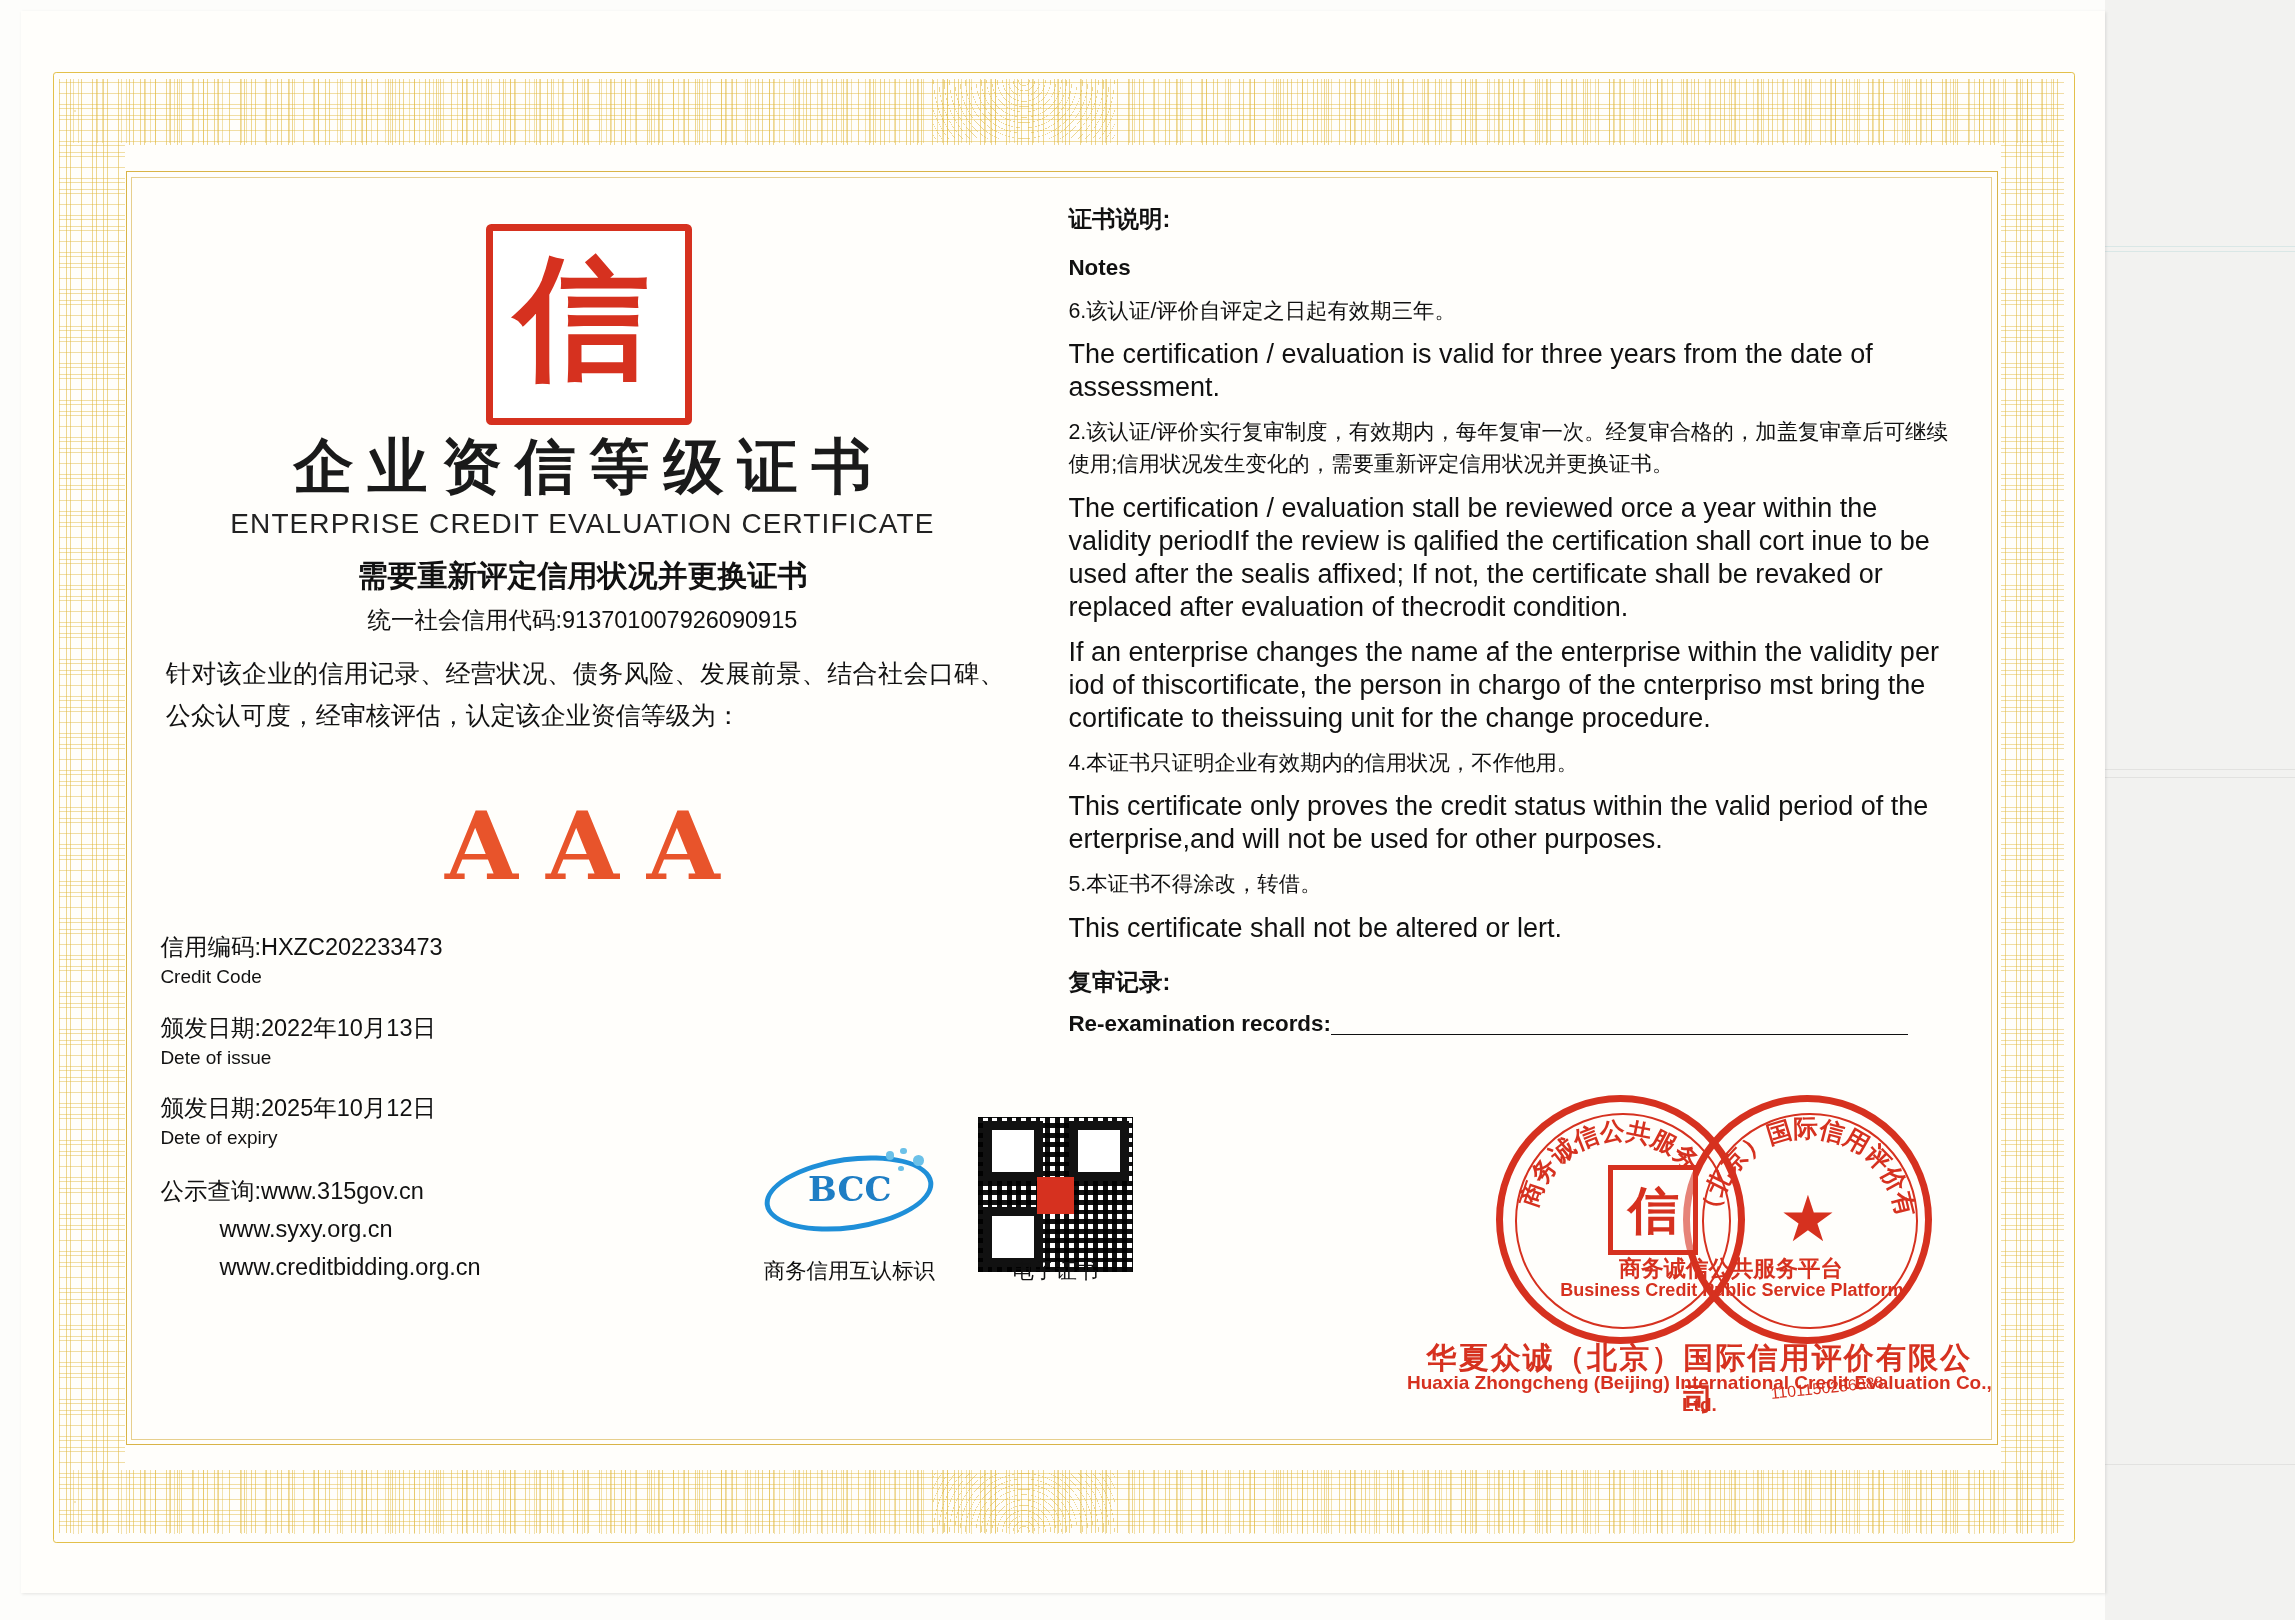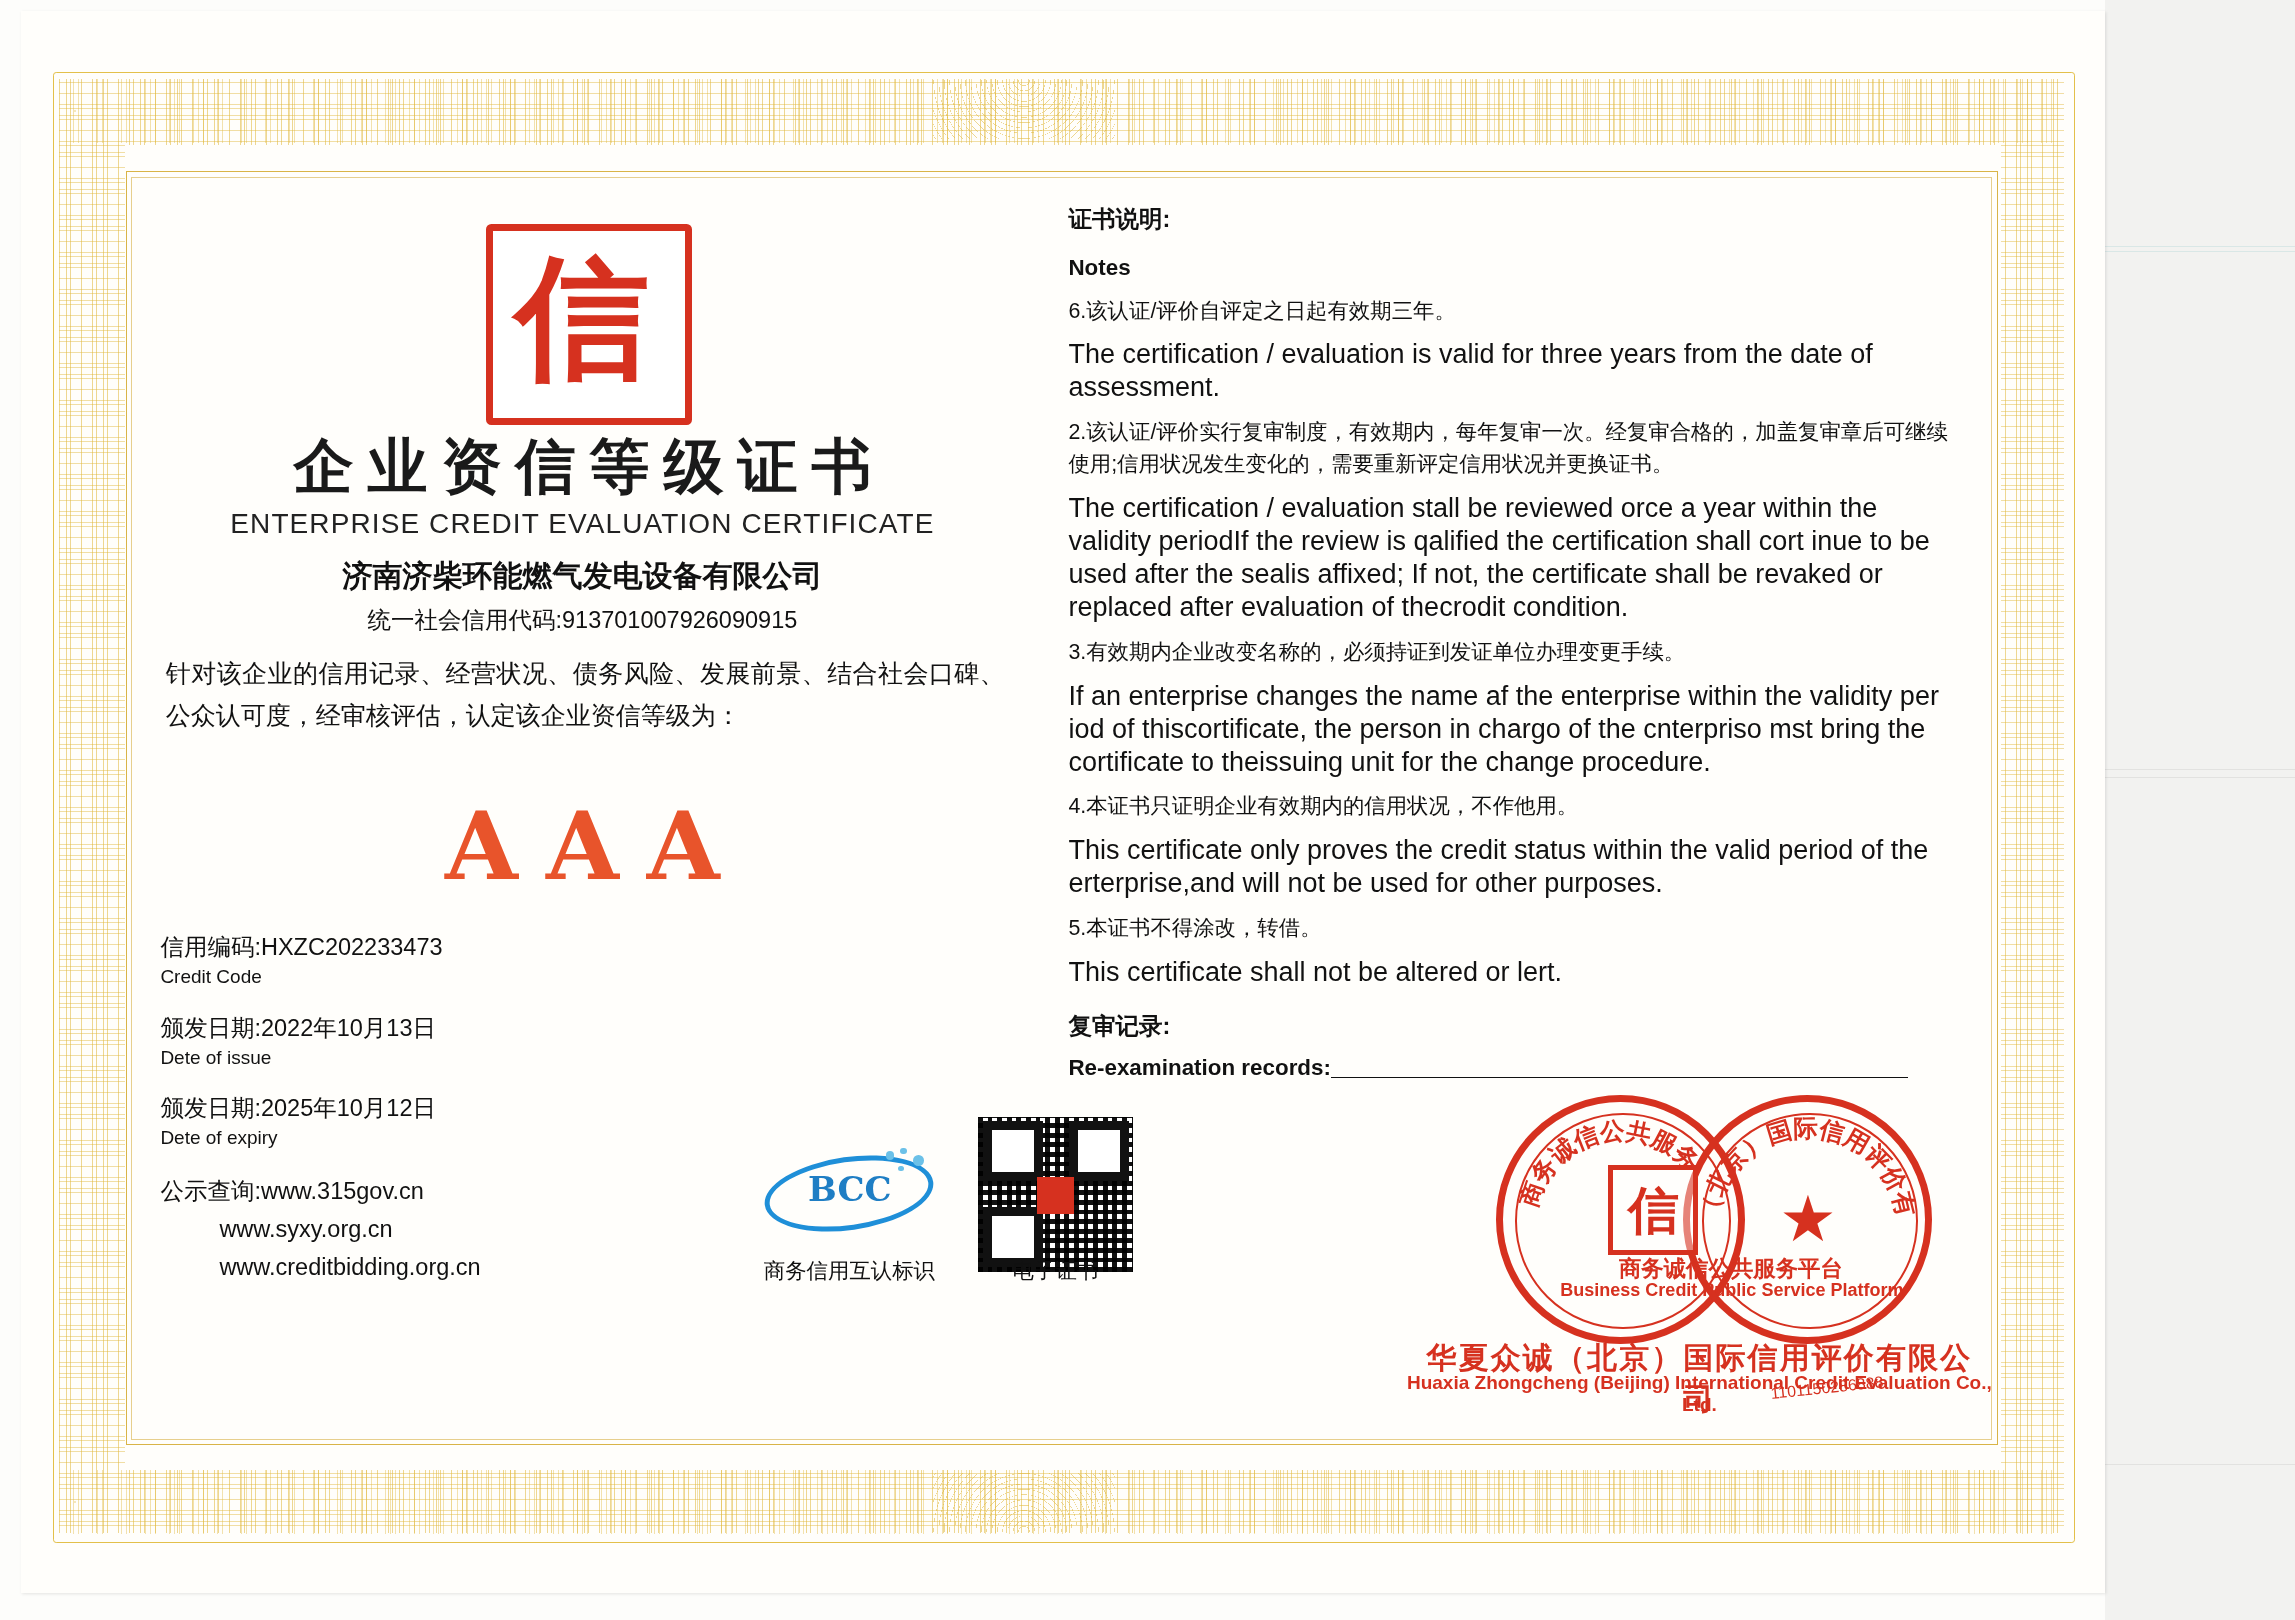--- a/index.html
+++ b/index.html
@@ -224,21 +224,21 @@
     <div class="content">
 
       <div class="left">
 
         <div class="seal-logo">
           <div class="glyph">信</div>
         </div>
 
         <div class="title-cn">企业资信等级证书</div>
         <div class="title-en">ENTERPRISE CREDIT EVALUATION CERTIFICATE</div>
-        <div class="company">济南济柴环能燃气发电设备有限公司</div>
+        <div class="company">需要重新评定信用状况并更换证书</div>
         <div class="uscc">统一社会信用代码:913701007926090915</div>
         <div class="body-cn">针对该企业的信用记录、经营状况、债务风险、发展前景、结合社会口碑、公众认可度，经审核评估，认定该企业资信等级为：</div>
         <div class="grade">AAA</div>
 
         <div class="field f1">
           <div class="cn">信用编码:HXZC202233473</div>
           <div class="en">Credit Code</div>
         </div>
         <div class="field f2">
           <div class="cn">颁发日期:2022年10月13日</div>
@@ -278,21 +278,20 @@
       </div>
 
       <div class="right">
         <div class="note-h">证书说明:</div>
         <div class="note-h2">Notes</div>
 
         <div class="note">6.该认证/评价自评定之日起有效期三年。</div>
         <div class="note en">The certification / evaluation is valid for three years from the date of assessment.</div>
         <div class="note">2.该认证/评价实行复审制度，有效期内，每年复审一次。经复审合格的，加盖复审章后可继续使用;信用状况发生变化的，需要重新评定信用状况并更换证书。</div>
         <div class="note en">The certification / evaluation stall be reviewed orce a year within the validity periodIf the review is qalified the certification shall cort inue to be used after the sealis affixed; If not, the certificate shall be revaked or replaced after evaluation of thecrodit condition.</div>
-        <div class="note">3.有效期内企业改变名称的，必须持证到发证单位办理变更手续。</div>
         <div class="note en">If an enterprise changes the name af the enterprise within the validity per iod of thiscortificate, the person in chargo of the cnterpriso mst bring the cortificate to theissuing unit for the change procedure.</div>
         <div class="note">4.本证书只证明企业有效期内的信用状况，不作他用。</div>
         <div class="note en">This certificate only proves the credit status within the valid period of the erterprise,and will not be used for other purposes.</div>
         <div class="note">5.本证书不得涂改，转借。</div>
         <div class="note en">This certificate shall not be altered or lert.</div>
 
         <div class="reexam">复审记录:</div>
         <div class="reexam2">
           <span>Re-examination records:</span><span class="rule"></span>
         </div>

